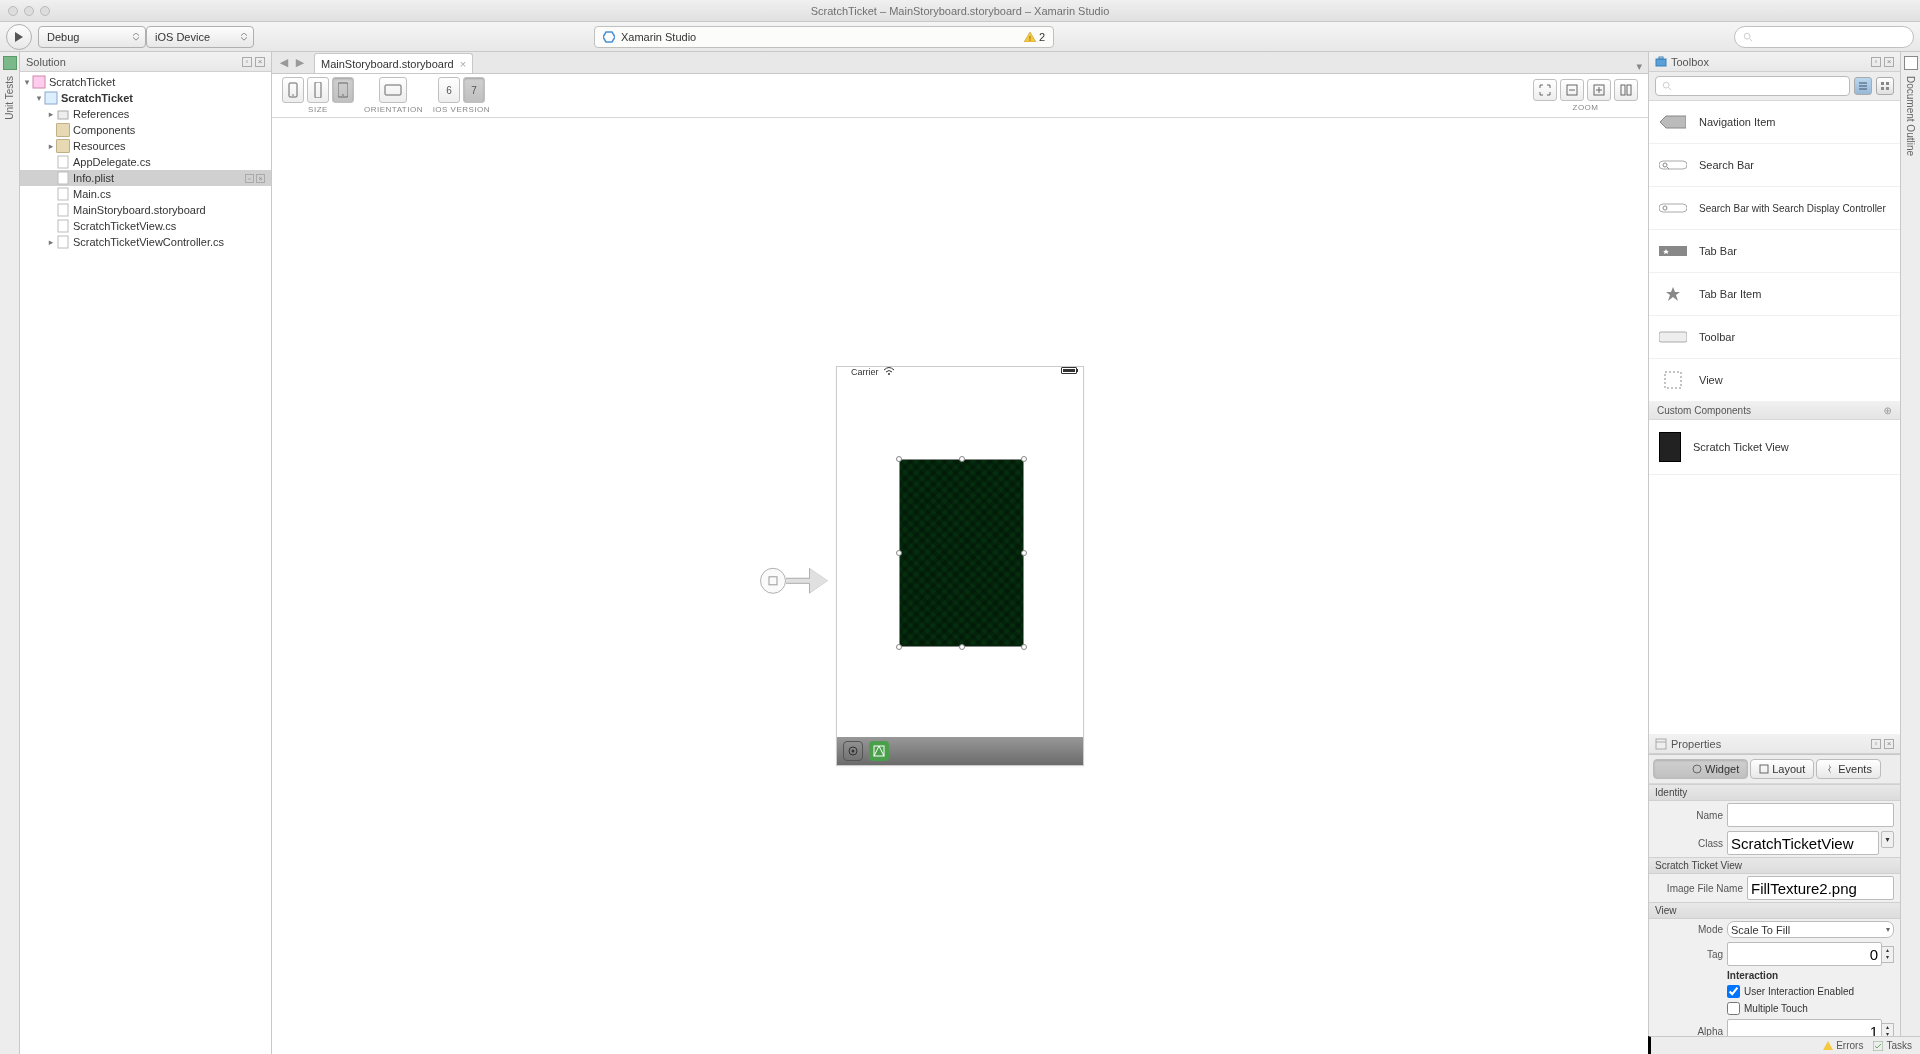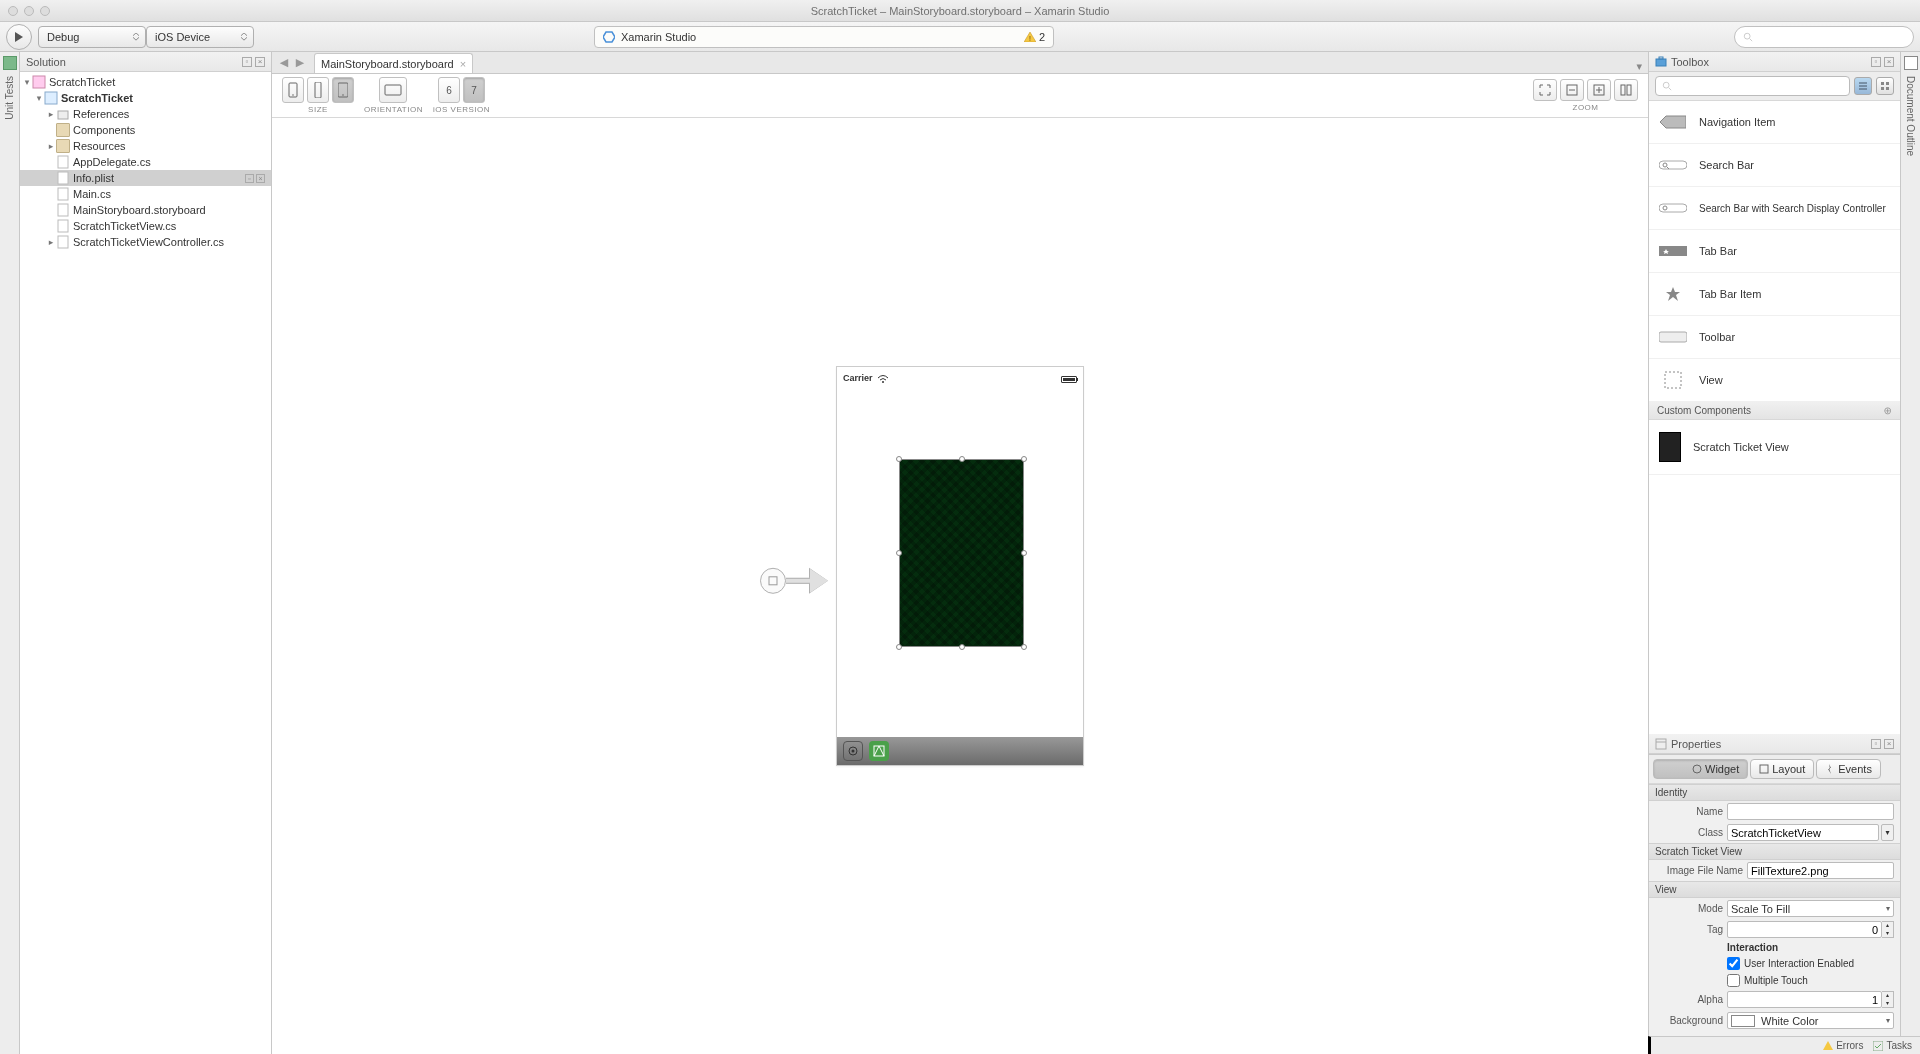--- a/index.html
+++ b/index.html
@@ -62,21 +62,21 @@
 .dt-row { display: flex; gap: 3px; }
 .dt-btn { width: 22px; height: 26px; border: 1px solid #c0c0c0; border-radius: 3px; background: linear-gradient(#fff,#ededed); display: flex; align-items: center; justify-content: center; cursor: pointer; font-size:10px; color:#555; }
 .dt-btn.wide { width: 28px; }
 .dt-btn.active { background: linear-gradient(#d0d0d0,#c0c0c0); box-shadow: inset 0 1px 2px rgba(0,0,0,0.2); }
 .dt-label { font-size: 8px; color: #888; letter-spacing: 0.5px; }
 .dt-right { margin-left: auto; display:flex; flex-direction:column; align-items:center; gap:2px;}
 .dt-right .dt-row .dt-btn { width:24px; height:22px; }
 
 .canvas { flex: 1; background: #fff; position: relative; overflow: hidden; }
 .phone { position: absolute; left: 50%; top: 50%; transform: translate(-50%, -55%); width: 248px; height: 400px; border: 1px solid #ccc; background: #fff; box-shadow: 0 1px 2px rgba(0,0,0,0.05); }
-.phone-statusbar { height: 16px; display: flex; align-items: flex-end; padding: 0 6px; font-size: 9px; font-weight: bold; }
+.phone-statusbar { height: 16px; display: flex; align-items: flex-start; padding: 0 6px; font-size: 9px; font-weight: normal; margin-left: 8px; }
 .phone-statusbar .batt { margin-left: auto; width: 16px; height: 7px; border: 1px solid #333; border-radius: 1px; position: relative; }
 .phone-statusbar .batt::after { content:""; position:absolute; right:-2px; top:1px; width:1px; height:3px; background:#333; }
 .phone-statusbar .batt::before { content:""; position:absolute; left:1px; top:1px; width:12px; height:3px; background:#333; }
 .scratch-view { position: absolute; left: 62px; top: 92px; width: 125px; height: 188px; background: repeating-linear-gradient(45deg, #1a5530, #1a5530 4px, #226b3c 4px, #226b3c 8px), repeating-linear-gradient(-45deg, #1a5530, #1a5530 4px, #226b3c 4px, #226b3c 8px); background-blend-mode: multiply; border: 1px solid #888; }
 .sel-handle { position: absolute; width: 6px; height: 6px; background: #fff; border: 1px solid #888; border-radius: 50%; }
 .sh-nw { left: -4px; top: -4px; } .sh-n { left: 50%; top: -4px; margin-left:-3px; } .sh-ne { right: -4px; top: -4px; }
 .sh-w { left: -4px; top: 50%; margin-top:-3px; } .sh-e { right: -4px; top: 50%; margin-top:-3px; }
 .sh-sw { left: -4px; bottom: -4px; } .sh-s { left: 50%; bottom: -4px; margin-left:-3px; } .sh-se { right: -4px; bottom: -4px; }
 .phone-bottombar { position: absolute; left:0; right:0; bottom:0; height: 28px; background: linear-gradient(#989898,#6b6b6b); display:flex; align-items:center; padding: 0 6px; gap:6px; }
 .bb-icon { width: 20px; height: 20px; border-radius: 4px; display:flex; align-items:center; justify-content:center; }
@@ -107,22 +107,22 @@
 
 .properties { height: 300px; display:flex; flex-direction:column; border-top:1px solid #c8c8c8; }
 .prop-tabs { display:flex; padding: 4px; gap: 2px; background:#ededed; border-bottom:1px solid #d8d8d8; }
 .prop-tab { padding: 3px 8px; border:1px solid #bbb; border-radius: 4px; background:linear-gradient(#fff,#e8e8e8); font-size:11px; cursor:pointer; display:flex; align-items:center; gap:3px; }
 .prop-tab.active { background:linear-gradient(#d0d0d0,#c0c0c0); box-shadow: inset 0 1px 2px rgba(0,0,0,0.15); padding-left: 38px; }
 .prop-body { flex:1; overflow:auto; }
 .prop-section-h { background: linear-gradient(#e8e8e8,#dcdcdc); padding: 2px 6px; font-size:10px; font-weight:normal; color:#444; border-bottom:1px solid #d0d0d0; border-top:1px solid #d0d0d0; }
 .prop-row { display:flex; align-items:center; padding: 2px 6px; gap:4px; font-size:11px; }
 .prop-row .pl { width: 68px; text-align:right; color:#555; font-size:10px; }
 .prop-row .pv { flex:1; }
-.prop-row input[type=text] { width:100%; height:17px; border:1px solid #bbb; border-radius:2px; padding:0 3px; font-size:11px; }
-.prop-row select, .prop-combo { width:100%; height:17px; border:1px solid #bbb; border-radius:2px; padding:0 3px; font-size:11px; background:#fff; display:flex; align-items:center; position:relative; }
+.prop-row input[type=text] { width:100%; height:24px; border:1px solid #bbb; border-radius:2px; padding:0 3px; font-size:15px; }
+.prop-row select, .prop-combo { width:100%; height:17px; border:1px solid #bbb; border-radius:7px; padding:0 3px; font-size:11px; background:#fff; display:flex; align-items:center; position:relative; }
 .prop-combo::after { content:"▾"; position:absolute; right:3px; font-size:8px; color:#666; }
 .prop-row .stepper { display:flex; align-items:center; }
 .prop-row .stepper input { flex:1; }
 .prop-row .stepper .sb { width:12px; height:17px; border:1px solid #bbb; border-left:none; display:flex; flex-direction:column; }
 .prop-row .stepper .sb span { flex:1; font-size:6px; text-align:center; line-height:7px; cursor:pointer; }
 .prop-row .ck { display:flex; align-items:center; gap:4px; font-size:10px; }
 .prop-row .ck input { margin:0; }
 .color-swatch { width:24px; height:12px; border:1px solid #888; background:#fff; }
 
 

